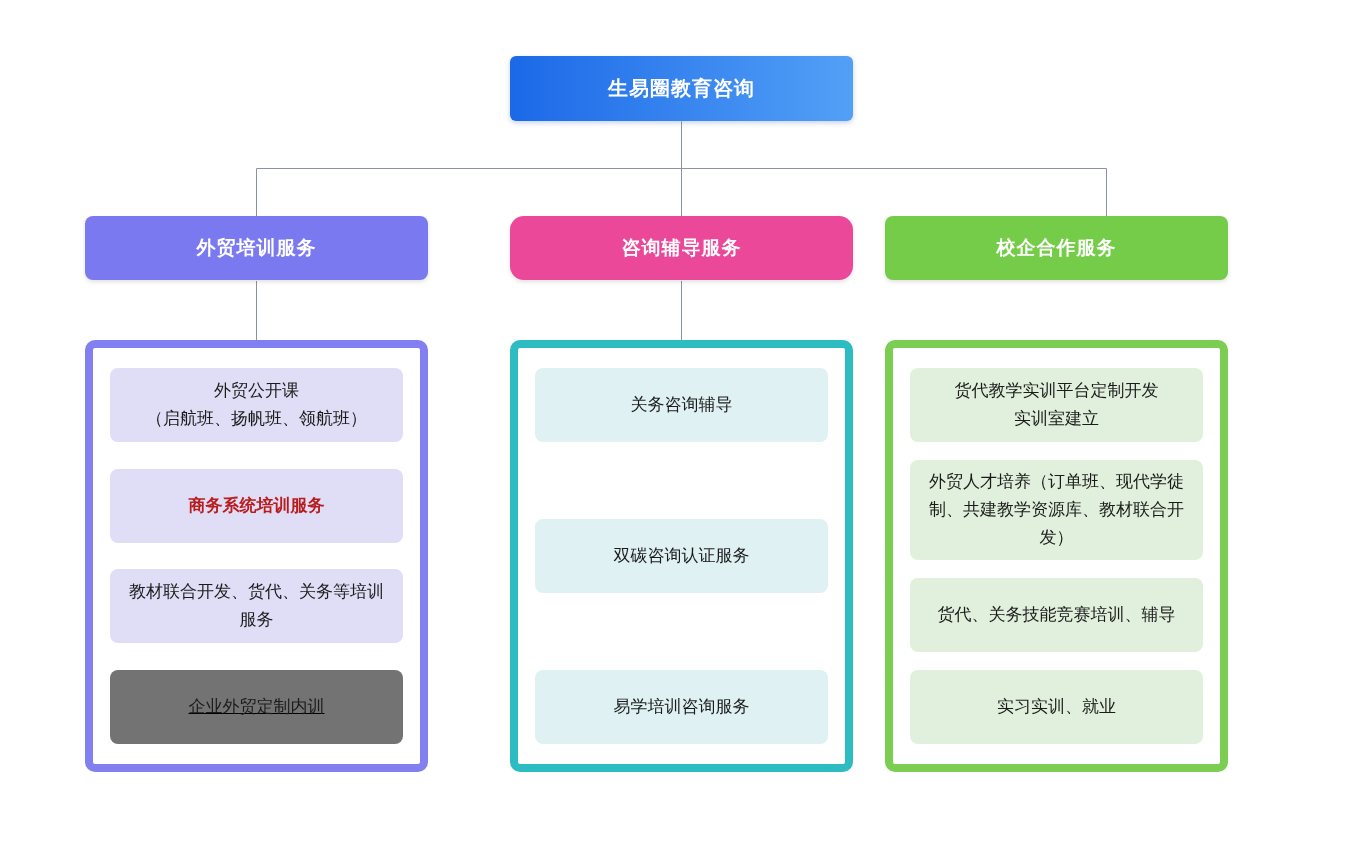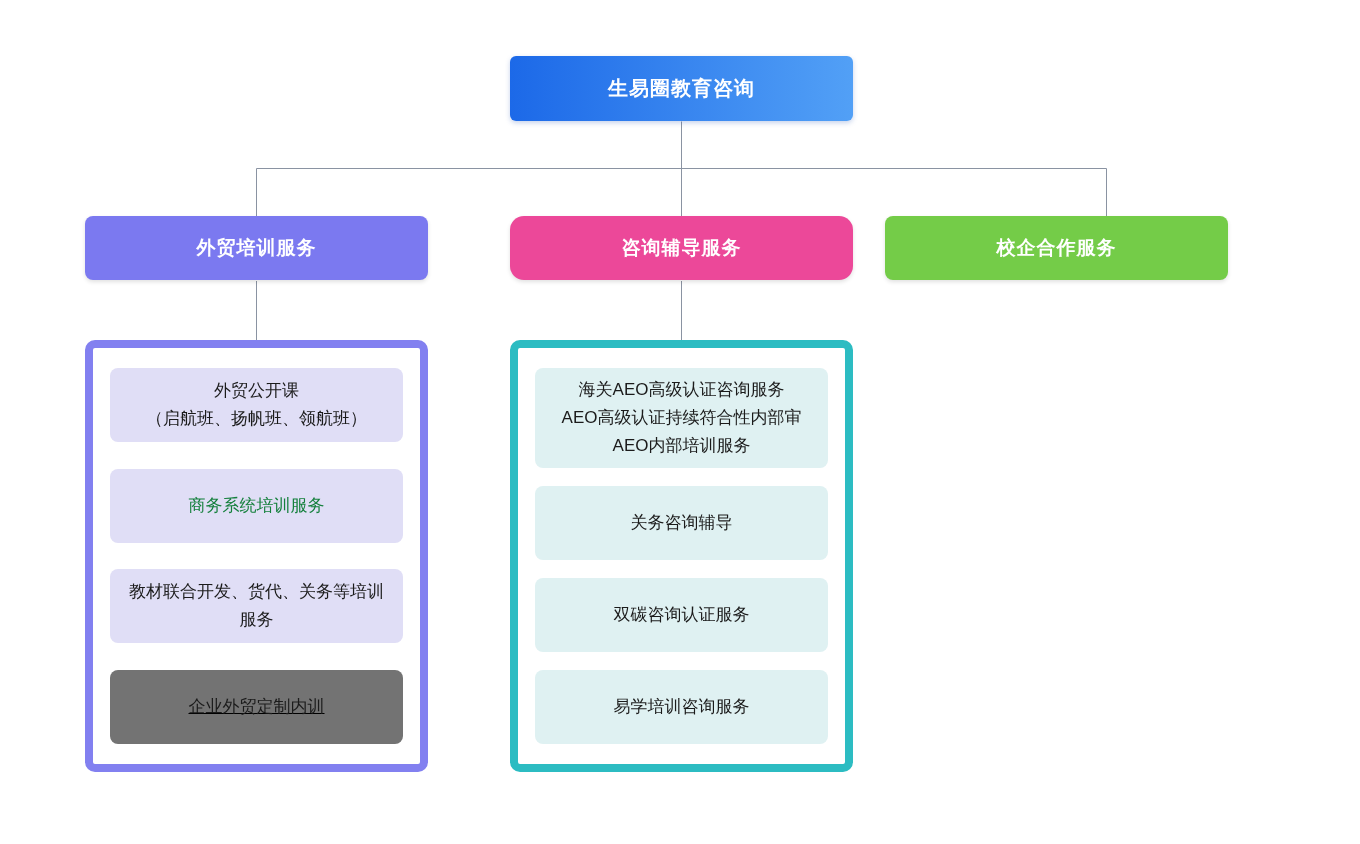--- a/index.html
+++ b/index.html
@@ -59,50 +59,60 @@
       <div class="branch-col" style="left: 85px;">
         <div class="branch-header" style="background: rgb(123, 121, 240);">
           <span>外贸培训服务</span>
         </div>
         <div class="branch-panel" style="border-color: rgb(130, 128, 240);">
           <div class="service-item" style="background: rgb(224, 222, 246);">
             <span class="service-text" style="color: rgb(27, 27, 27);">外贸公开课
 （启航班、扬帆班、领航班）</span>
           </div>
           <div class="service-item" style="background: rgb(224, 222, 246);">
-            <span class="service-text" style="color: #15803d;">商务系统培训服务</span>
+            <span class="service-text" style="color: #b91c1c; font-weight: bold;">商务系统培训服务</span>
           </div>
           <div class="service-item" style="background: rgb(224, 222, 246);">
             <span class="service-text" style="color: rgb(27, 27, 27);">教材联合开发、货代、关务等培训服务</span>
           </div>
           <div class="service-item" style="background: #737373; text-decoration: underline;">
             <span class="service-text" style="color: rgb(27, 27, 27);">企业外贸定制内训</span>
           </div>
         </div>
       </div>
       <div class="branch-col" style="left: 510px;">
         <div class="branch-header" style="background: #ec4899; border-radius: 14px;">
           <span>咨询辅导服务</span>
         </div>
         <div class="branch-panel" style="border-color: rgb(44, 188, 194);">
           <div class="service-item" style="background: rgb(223, 241, 242);">
-            <span class="service-text" style="color: rgb(27, 27, 27);">海关AEO高级认证咨询服务
-AEO高级认证持续符合性内部审
-AEO内部培训服务</span>
-          </div>
-          <div class="service-item" style="background: rgb(223, 241, 242);">
             <span class="service-text" style="color: rgb(27, 27, 27);">关务咨询辅导</span>
           </div>
           <div class="service-item" style="background: rgb(223, 241, 242);">
             <span class="service-text" style="color: rgb(27, 27, 27);">双碳咨询认证服务</span>
           </div>
           <div class="service-item" style="background: rgb(223, 241, 242);">
             <span class="service-text" style="color: rgb(27, 27, 27);">易学培训咨询服务</span>
           </div>
         </div>
       </div>
       <div class="branch-col" style="left: 885px;">
         <div class="branch-header" style="background: rgb(116, 204, 72);">
           <span>校企合作服务</span>
         </div>
+        <div class="branch-panel" style="border-color: rgb(123, 206, 82);">
+          <div class="service-item" style="background: rgb(225, 240, 220);">
+            <span class="service-text" style="color: rgb(27, 27, 27);">货代教学实训平台定制开发
+实训室建立</span>
+          </div>
+          <div class="service-item" style="background: rgb(225, 240, 220);">
+            <span class="service-text" style="color: rgb(27, 27, 27);">外贸人才培养（订单班、现代学徒制、共建教学资源库、教材联合开发）</span>
+          </div>
+          <div class="service-item" style="background: rgb(225, 240, 220);">
+            <span class="service-text" style="color: rgb(27, 27, 27);">货代、关务技能竞赛培训、辅导</span>
+          </div>
+          <div class="service-item" style="background: rgb(225, 240, 220);">
+            <span class="service-text" style="color: rgb(27, 27, 27);">实习实训、就业</span>
+          </div>
+        </div>
       </div>
     </div>
 </div>
 
 </body></html>

